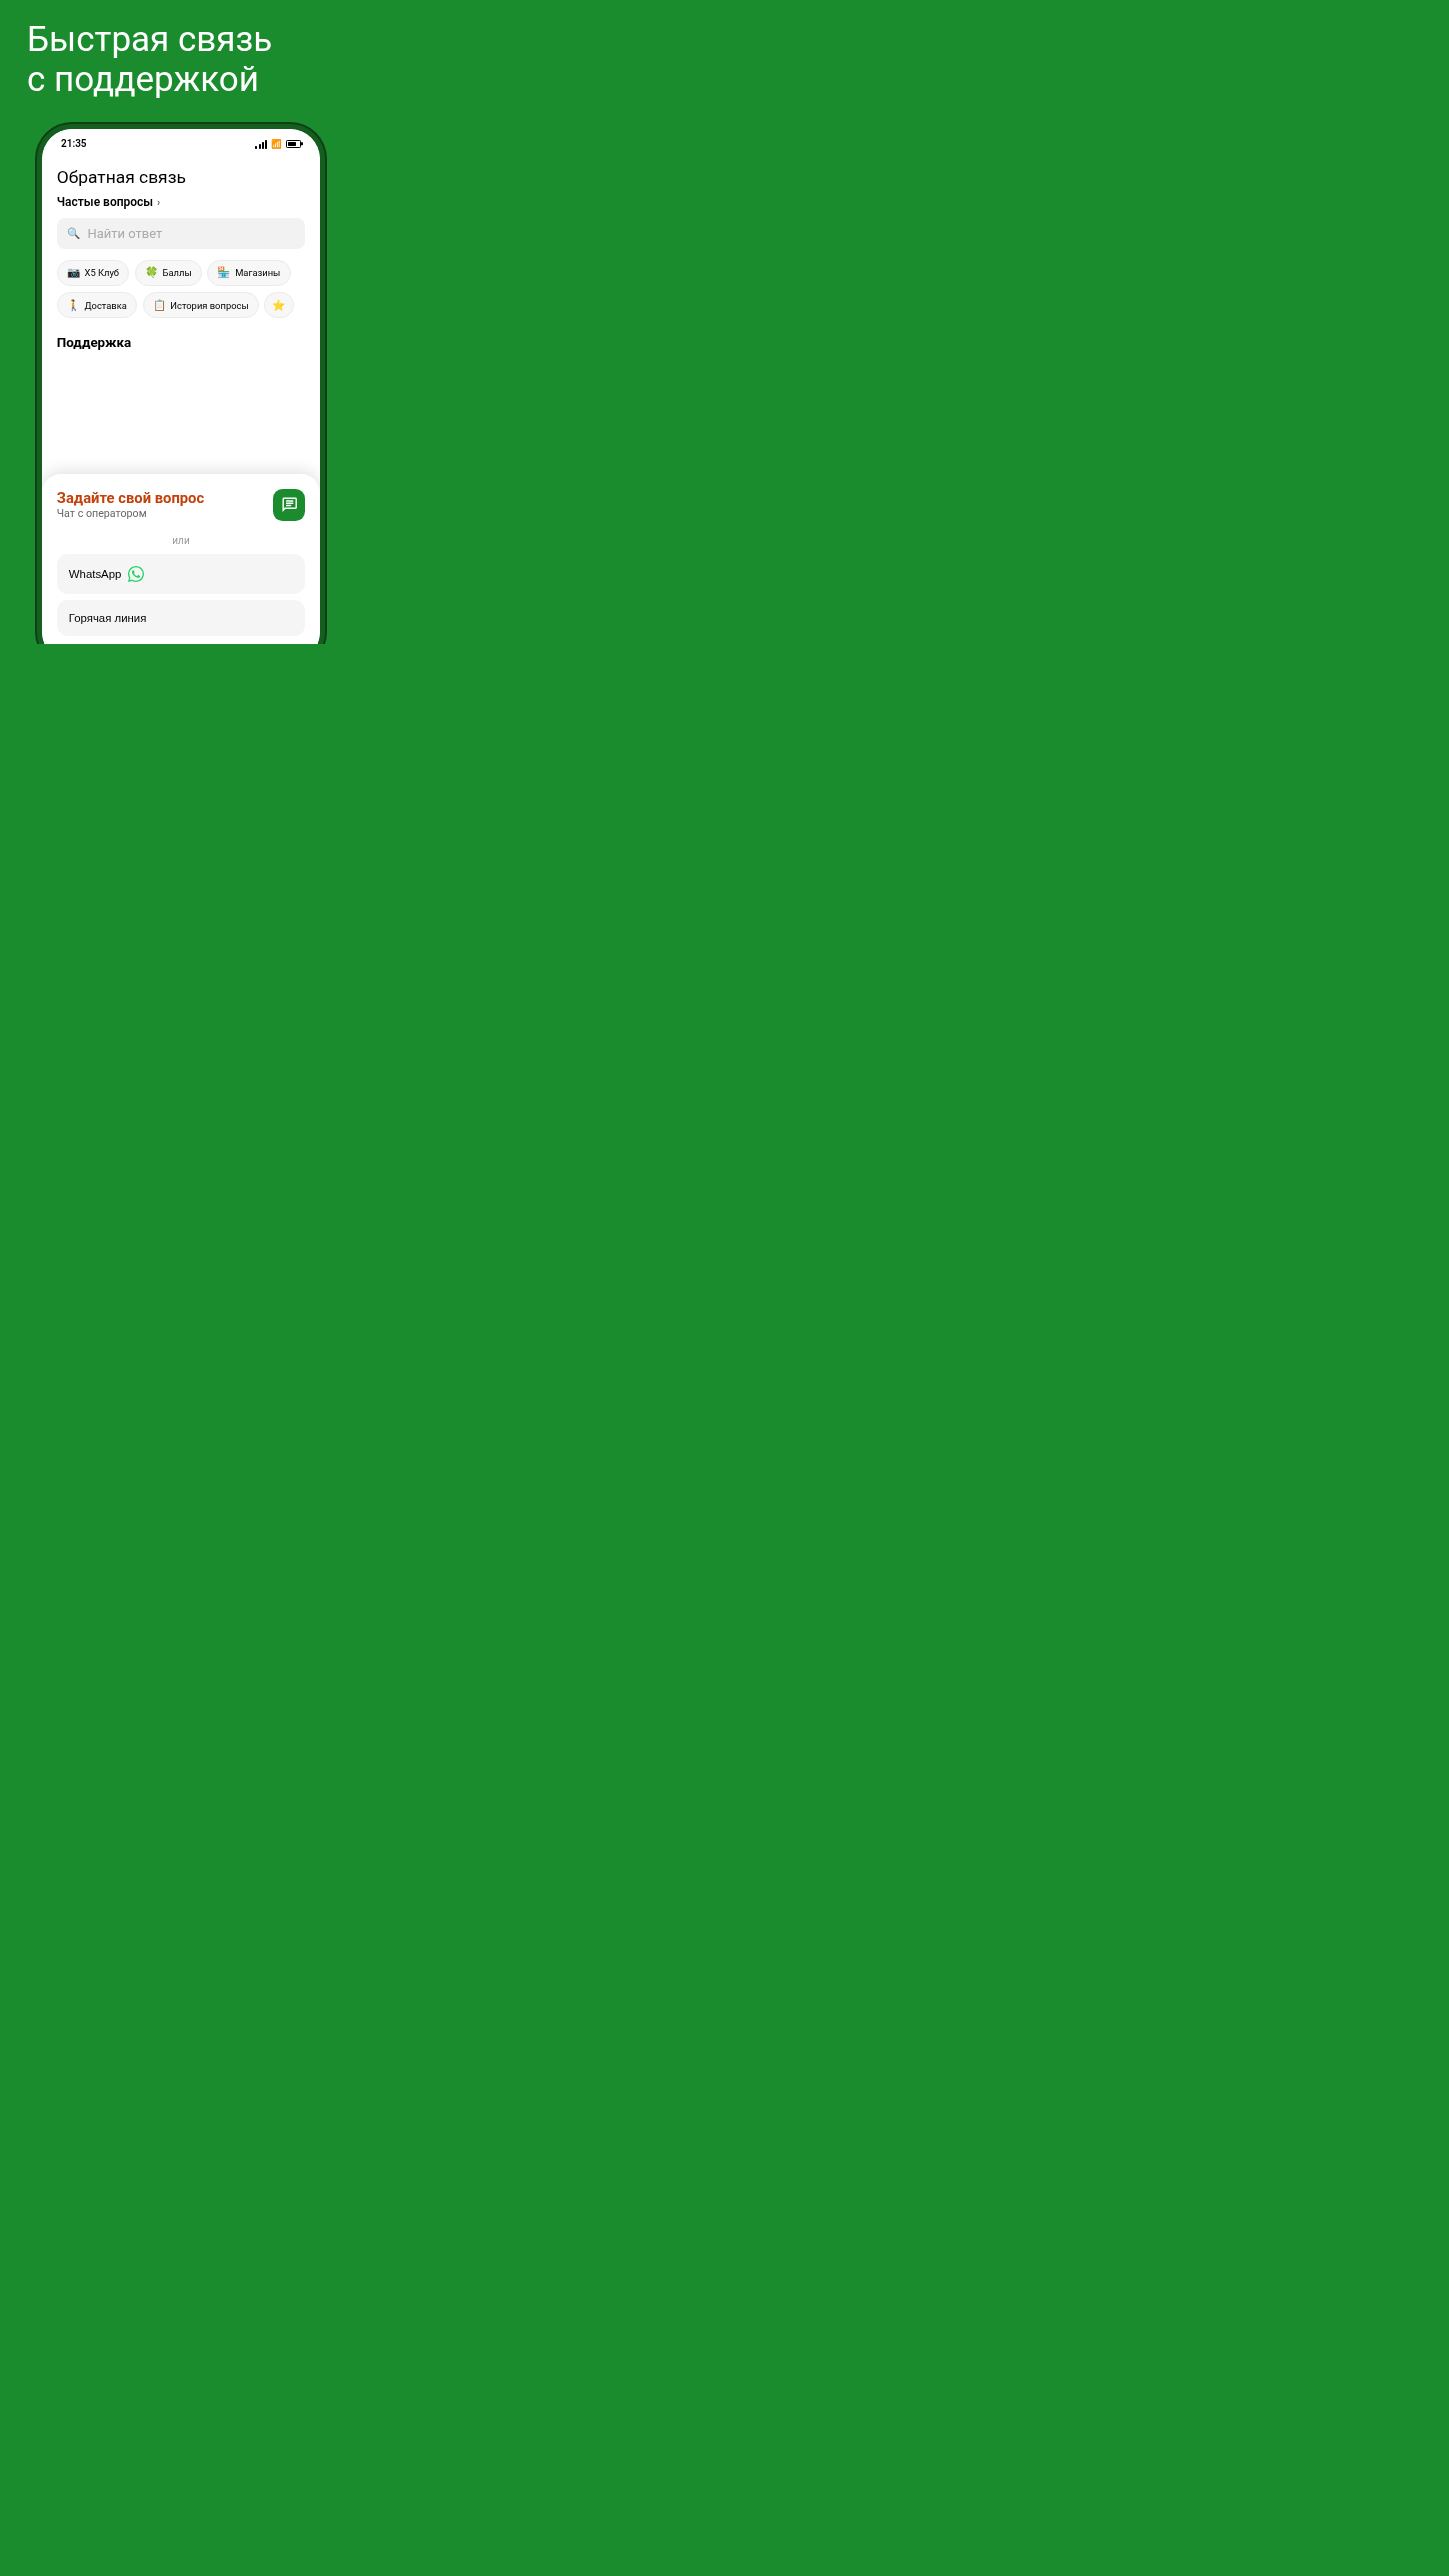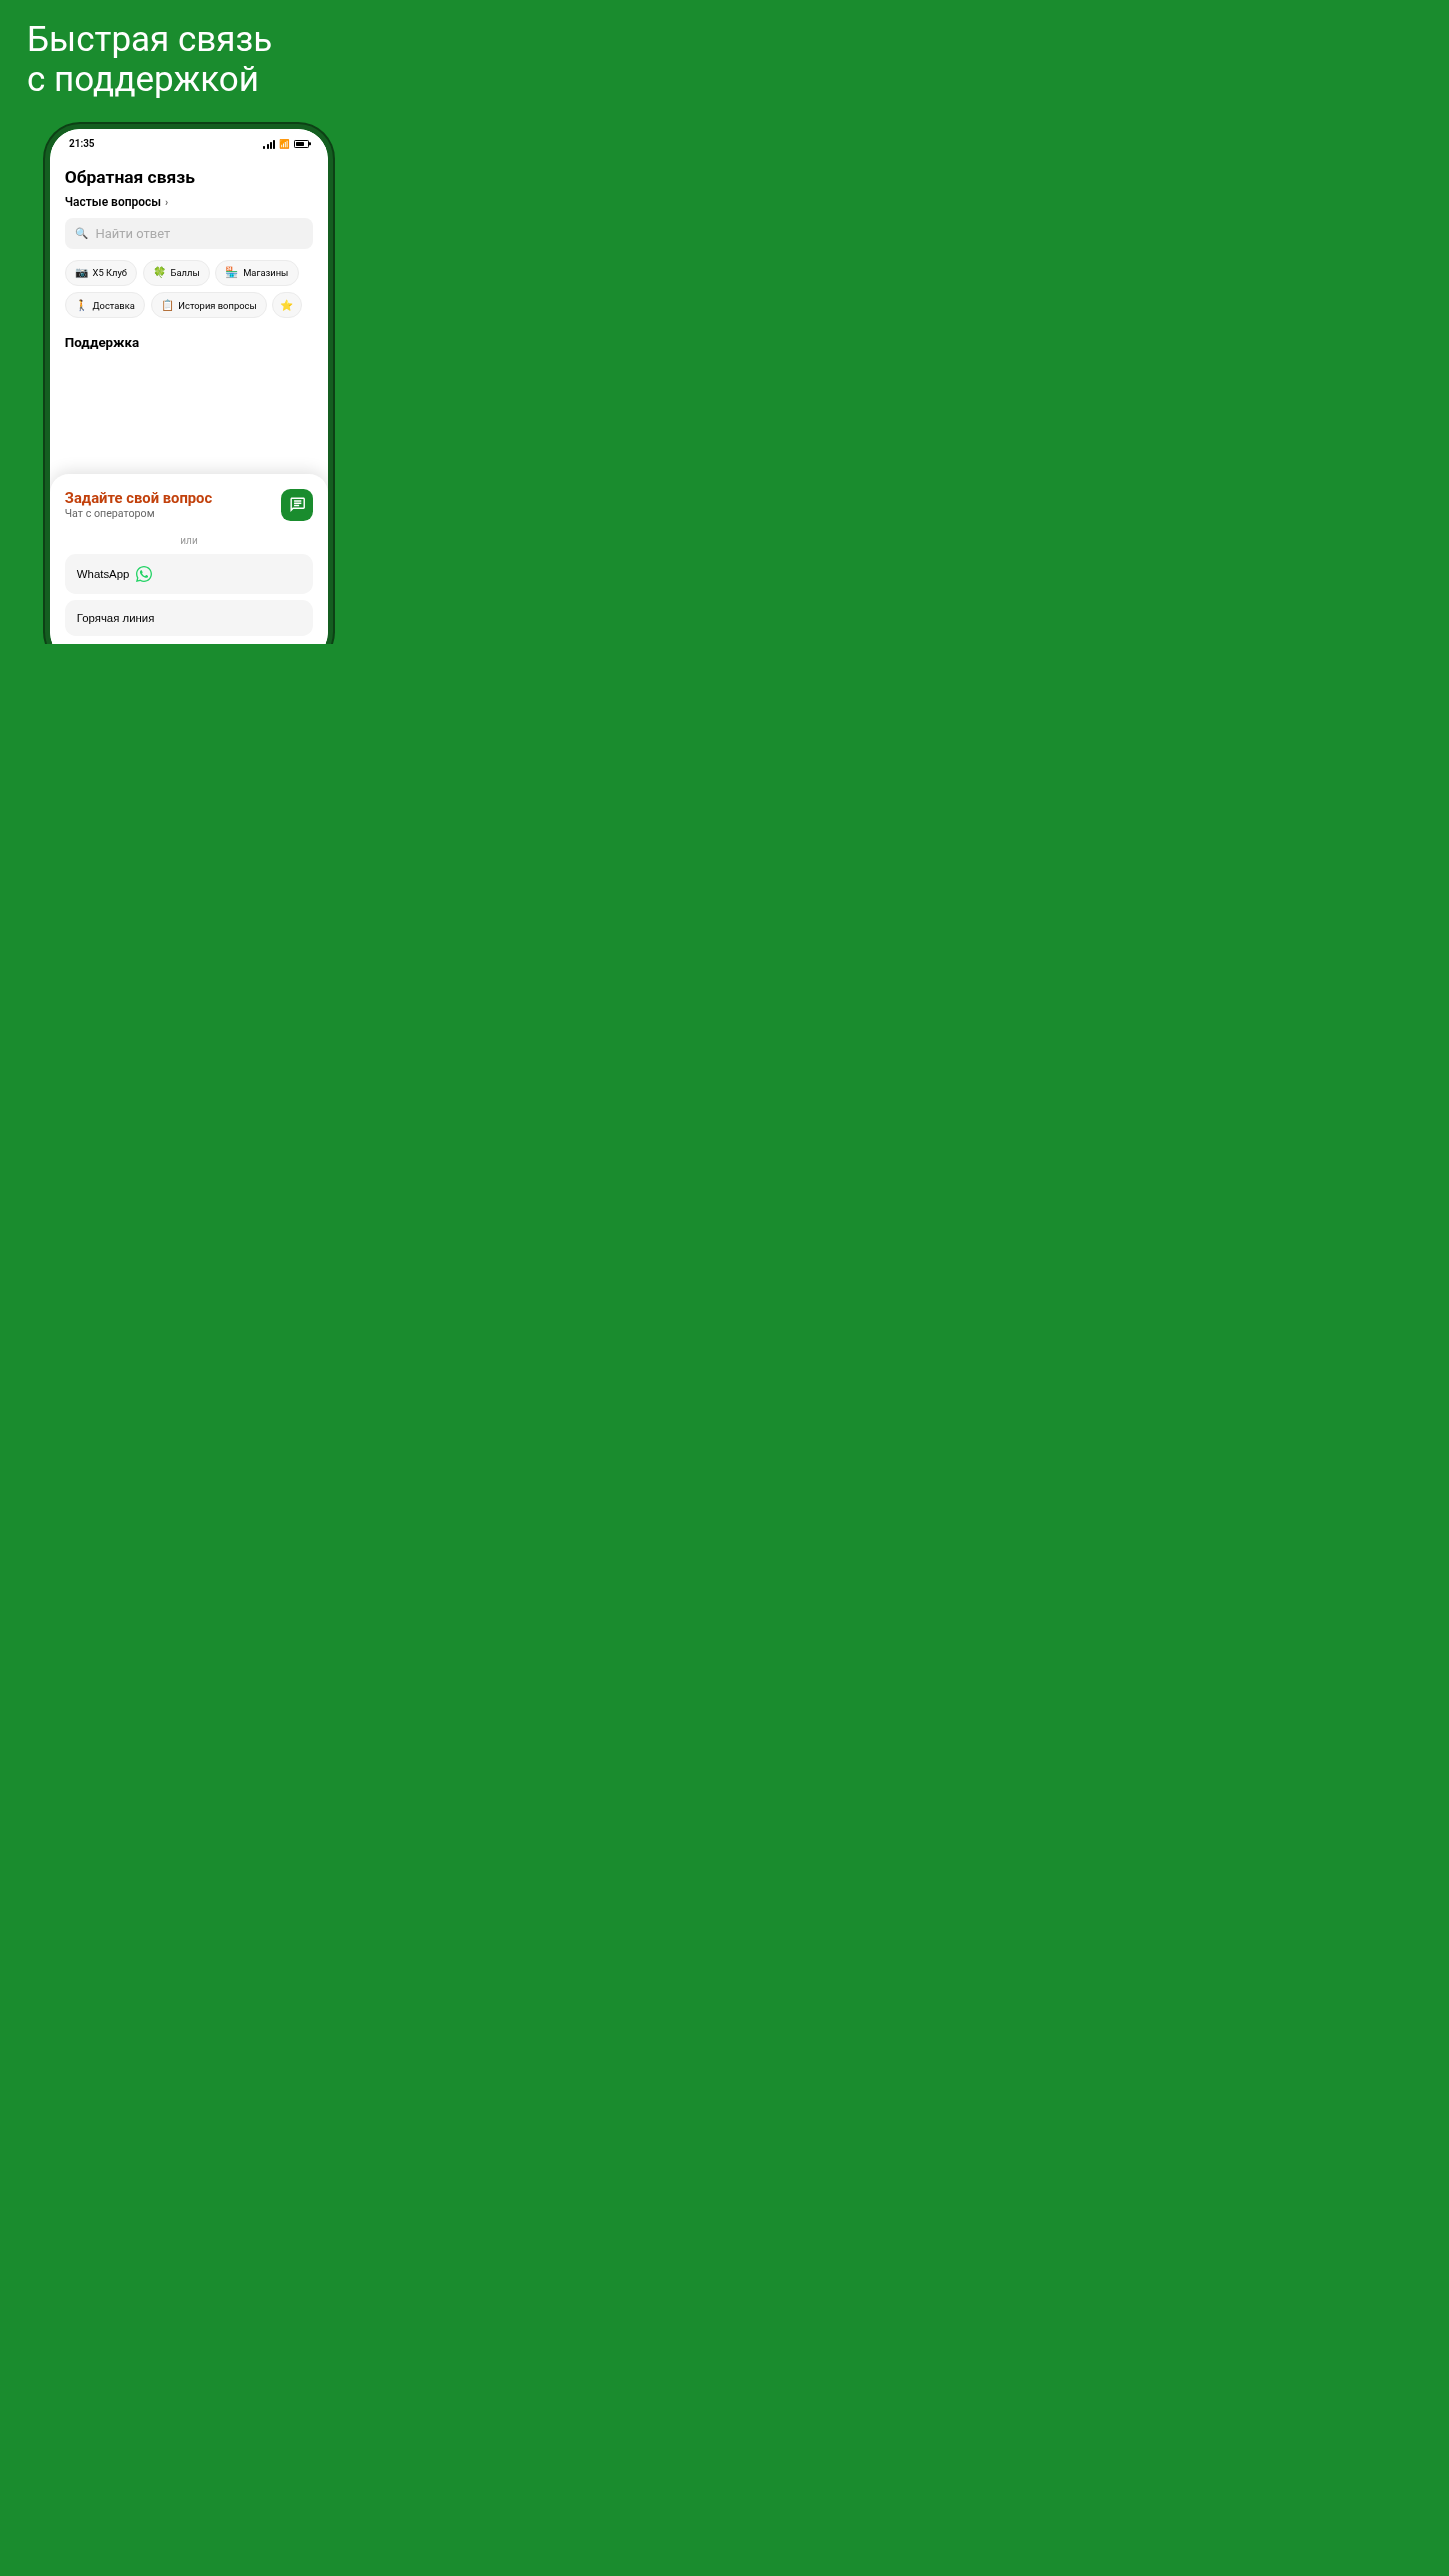--- a/index.html
+++ b/index.html
@@ -31,21 +31,20 @@
       left: 50%;
       transform: translateX(-50%);
       width: 288px;
       height: 543px;
       background: #1a8c2e;
       border-radius: 35px;
       border: 5.4px solid #145e20;
       box-shadow: 0 0 0 2px #0d4015, inset 0 0 13.4px rgba(0,0,0,0.3);
       overflow: hidden;
       z-index: 3;
-      margin-left: 8px;
     }
 
     .phone-inner {
       width: 100%;
       height: 100%;
       background: #f5f5f5;
       border-radius: 29.5px;
       overflow: hidden;
       position: relative;
     }
@@ -124,21 +123,21 @@
 
     
     .app-content {
       background: white;
       height: calc(100% - 29.5px);
       overflow: hidden;
     }
 
     .page-title {
       font-size: 17.4px;
-      font-weight: 700;
+      font-weight: 400;
       color: #000;
       padding: 12px 14.8px 8px;
     }
 
     .faq-section {
       padding: 0 14.8px 8px;
     }
 
     .faq-header {
       display: flex;

